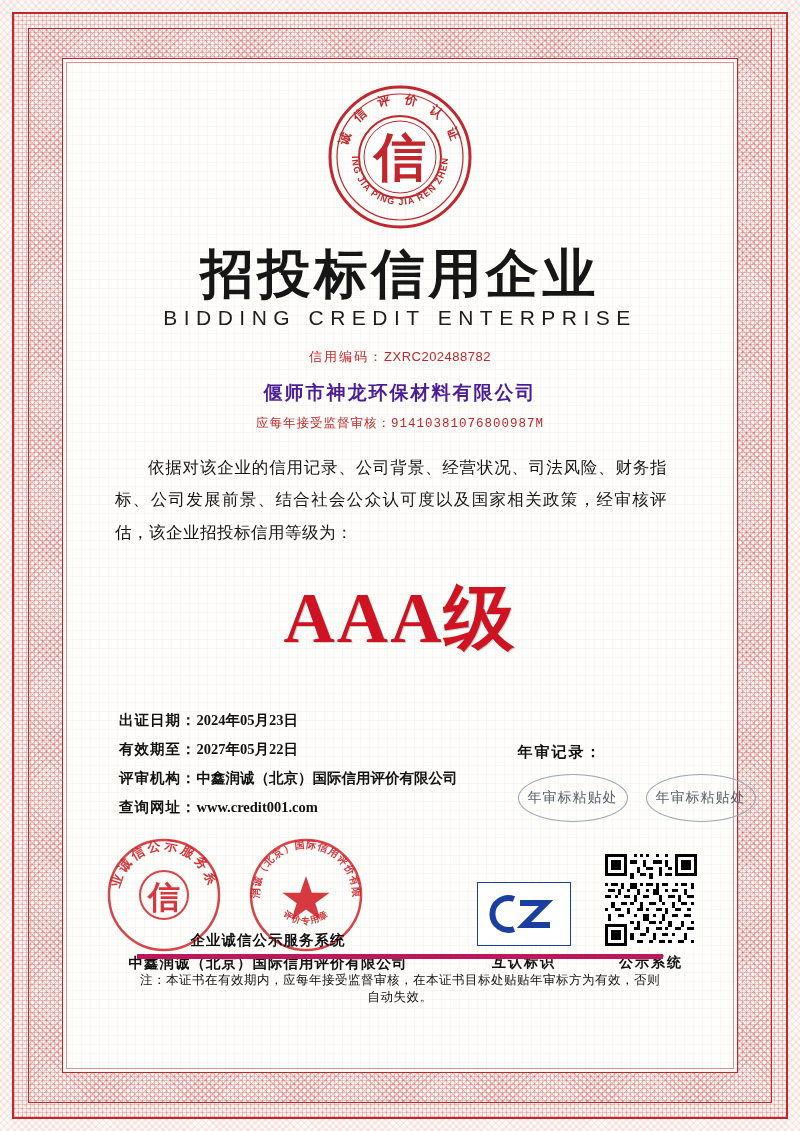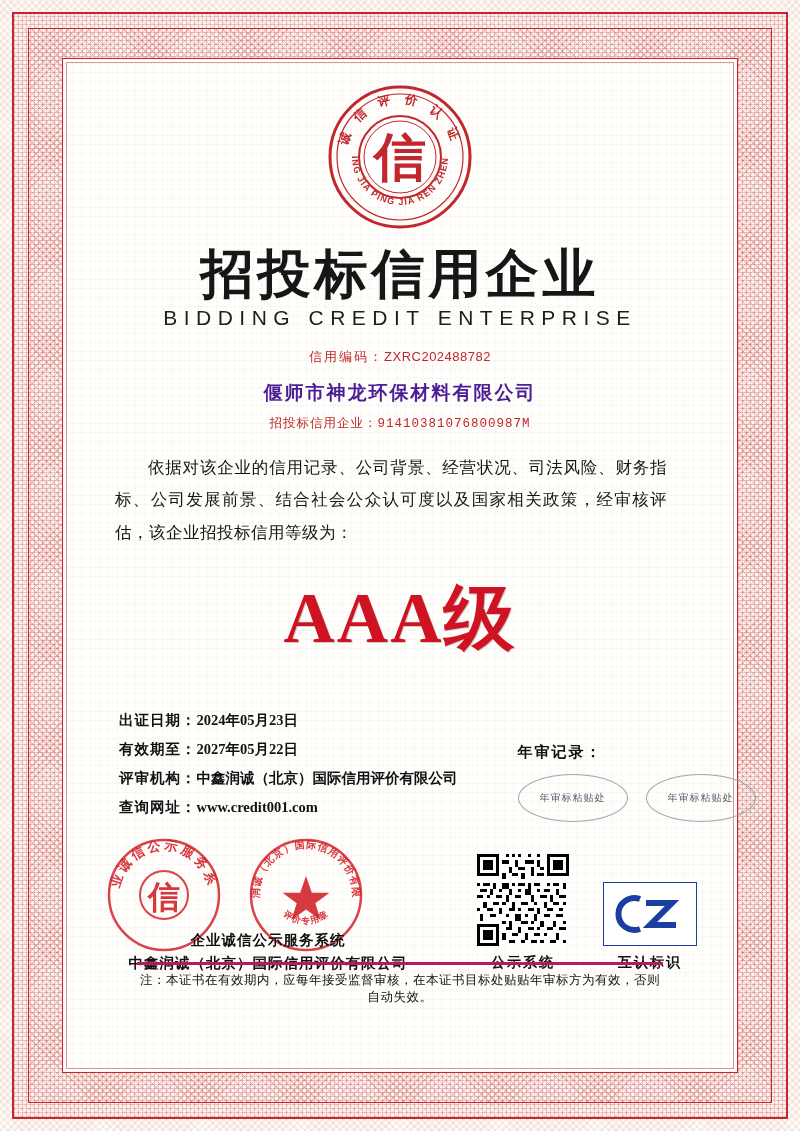--- a/index.html
+++ b/index.html
@@ -180,21 +180,21 @@
     gap: 18px;
   }
   .slot {
     width: 108px;
     height: 46px;
     border: 1px solid #9aa7b2;
     border-radius: 50%;
     display: flex;
     align-items: center;
     justify-content: center;
-    font-size: 10px;
+    font-size: 14px;
     color: #56616b;
     letter-spacing: 1px;
     font-family: Liberation Serif, serif;
   }
 
   
   .seal-row {
     position: absolute;
     left: 28px;
     right: 28px;
@@ -258,22 +258,22 @@
     width: 92px;
     height: 92px;
     background: #fff;
   }
 
   .footnote {
     position: absolute;
     left: 74px;
     right: 74px;
     bottom: 66px;
-    border-top: 3px solid #be185d;
-    padding-top: 7px;
+    border-top: 5px solid #be185d;
+    padding-top: 13px;
     font-size: 12.5px;
     color: #111;
     text-align: center;
     letter-spacing: 0.5px;
     font-family: Liberation Serif, serif;
   }
 </style>
 </head>
 <body>
 
@@ -308,21 +308,21 @@
       <div class="title-cn">招投标信用企业</div>
       <div class="title-en">BIDDING CREDIT ENTERPRISE</div>
 
       <div class="credit-no">
         <span class="label">信用编码：</span><span class="value">ZXRC202488782</span>
       </div>
 
       <div class="company-name">偃师市神龙环保材料有限公司</div>
 
       <div class="uscc">
-        <span>招投标信用企业：</span><span class="code">91410381076800987M</span>
+        <span>应每年接受监督审核：</span><span class="code">91410381076800987M</span>
       </div>
 
       <div class="body-text">依据对该企业的信用记录、公司背景、经营状况、司法风险、财务指标、公司发展前景、结合社会公众认可度以及国家相关政策，经审核评估，该企业招投标信用等级为：</div>
 
       <div class="grade">AAA级</div>
 
       <div class="info-row">
         <div class="info-left">
           <div class="line">
             <span class="k">出证日期：</span><span class="v">2024年05月23日</span>
@@ -375,20 +375,29 @@
       </div>
 
       <div class="seal-caption-wrap">
         <div class="seal-caption">
           <div>企业诚信公示服务系统</div>
           <div>中鑫润诚（北京）国际信用评价有限公司</div>
         </div>
       </div>
 
       <div class="right-marks">
+        <div class="mark">
+          <div class="mutual-logo">
+            <svg width="80" height="50" viewBox="0 0 80 50">
+              <path d="M30 10 A 16 16 0 1 0 30 40" fill="none" stroke="#1b3fa0" stroke-width="6"></path>
+              <path d="M36 14 L62 14 L40 36 L66 36" fill="none" stroke="#1b3fa0" stroke-width="6"></path>
+            </svg>
+          </div>
+          <div class="mark-label">互认标识</div>
+        </div>
         <div class="mark">
           <div class="qr">
             <svg width="92" height="92" viewBox="0 0 29 29" shape-rendering="crispEdges">
               <rect width="29" height="29" fill="#fff"></rect>
               <g fill="#000">
                 <rect x="0" y="0" width="7" height="7"></rect>
                   <rect x="1" y="1" width="5" height="5" fill="#fff"></rect>
                   <rect x="2" y="2" width="3" height="3"></rect>
                 <rect x="22" y="0" width="7" height="7"></rect>
                   <rect x="23" y="1" width="5" height="5" fill="#fff"></rect>
@@ -491,28 +500,19 @@
                   <rect x="14" y="27" width="1" height="1"></rect>
                   <rect x="17" y="27" width="2" height="1"></rect>
                   <rect x="20" y="27" width="1" height="1"></rect>
                   <rect x="23" y="27" width="2" height="1"></rect>
                   <rect x="27" y="27" width="1" height="1"></rect>
               </g>
             </svg>
           </div>
           <div class="mark-label">公示系统</div>
         </div>
-        <div class="mark">
-          <div class="mutual-logo">
-            <svg width="80" height="50" viewBox="0 0 80 50">
-              <path d="M30 10 A 16 16 0 1 0 30 40" fill="none" stroke="#1b3fa0" stroke-width="6"></path>
-              <path d="M36 14 L62 14 L40 36 L66 36" fill="none" stroke="#1b3fa0" stroke-width="6"></path>
-            </svg>
-          </div>
-          <div class="mark-label">互认标识</div>
-        </div>
       </div>
 
       <div class="footnote">注：本证书在有效期内，应每年接受监督审核，在本证书目标处贴贴年审标方为有效，否则自动失效。</div>
 
     </div>
   </div>
 </div>
 
 </body></html>

